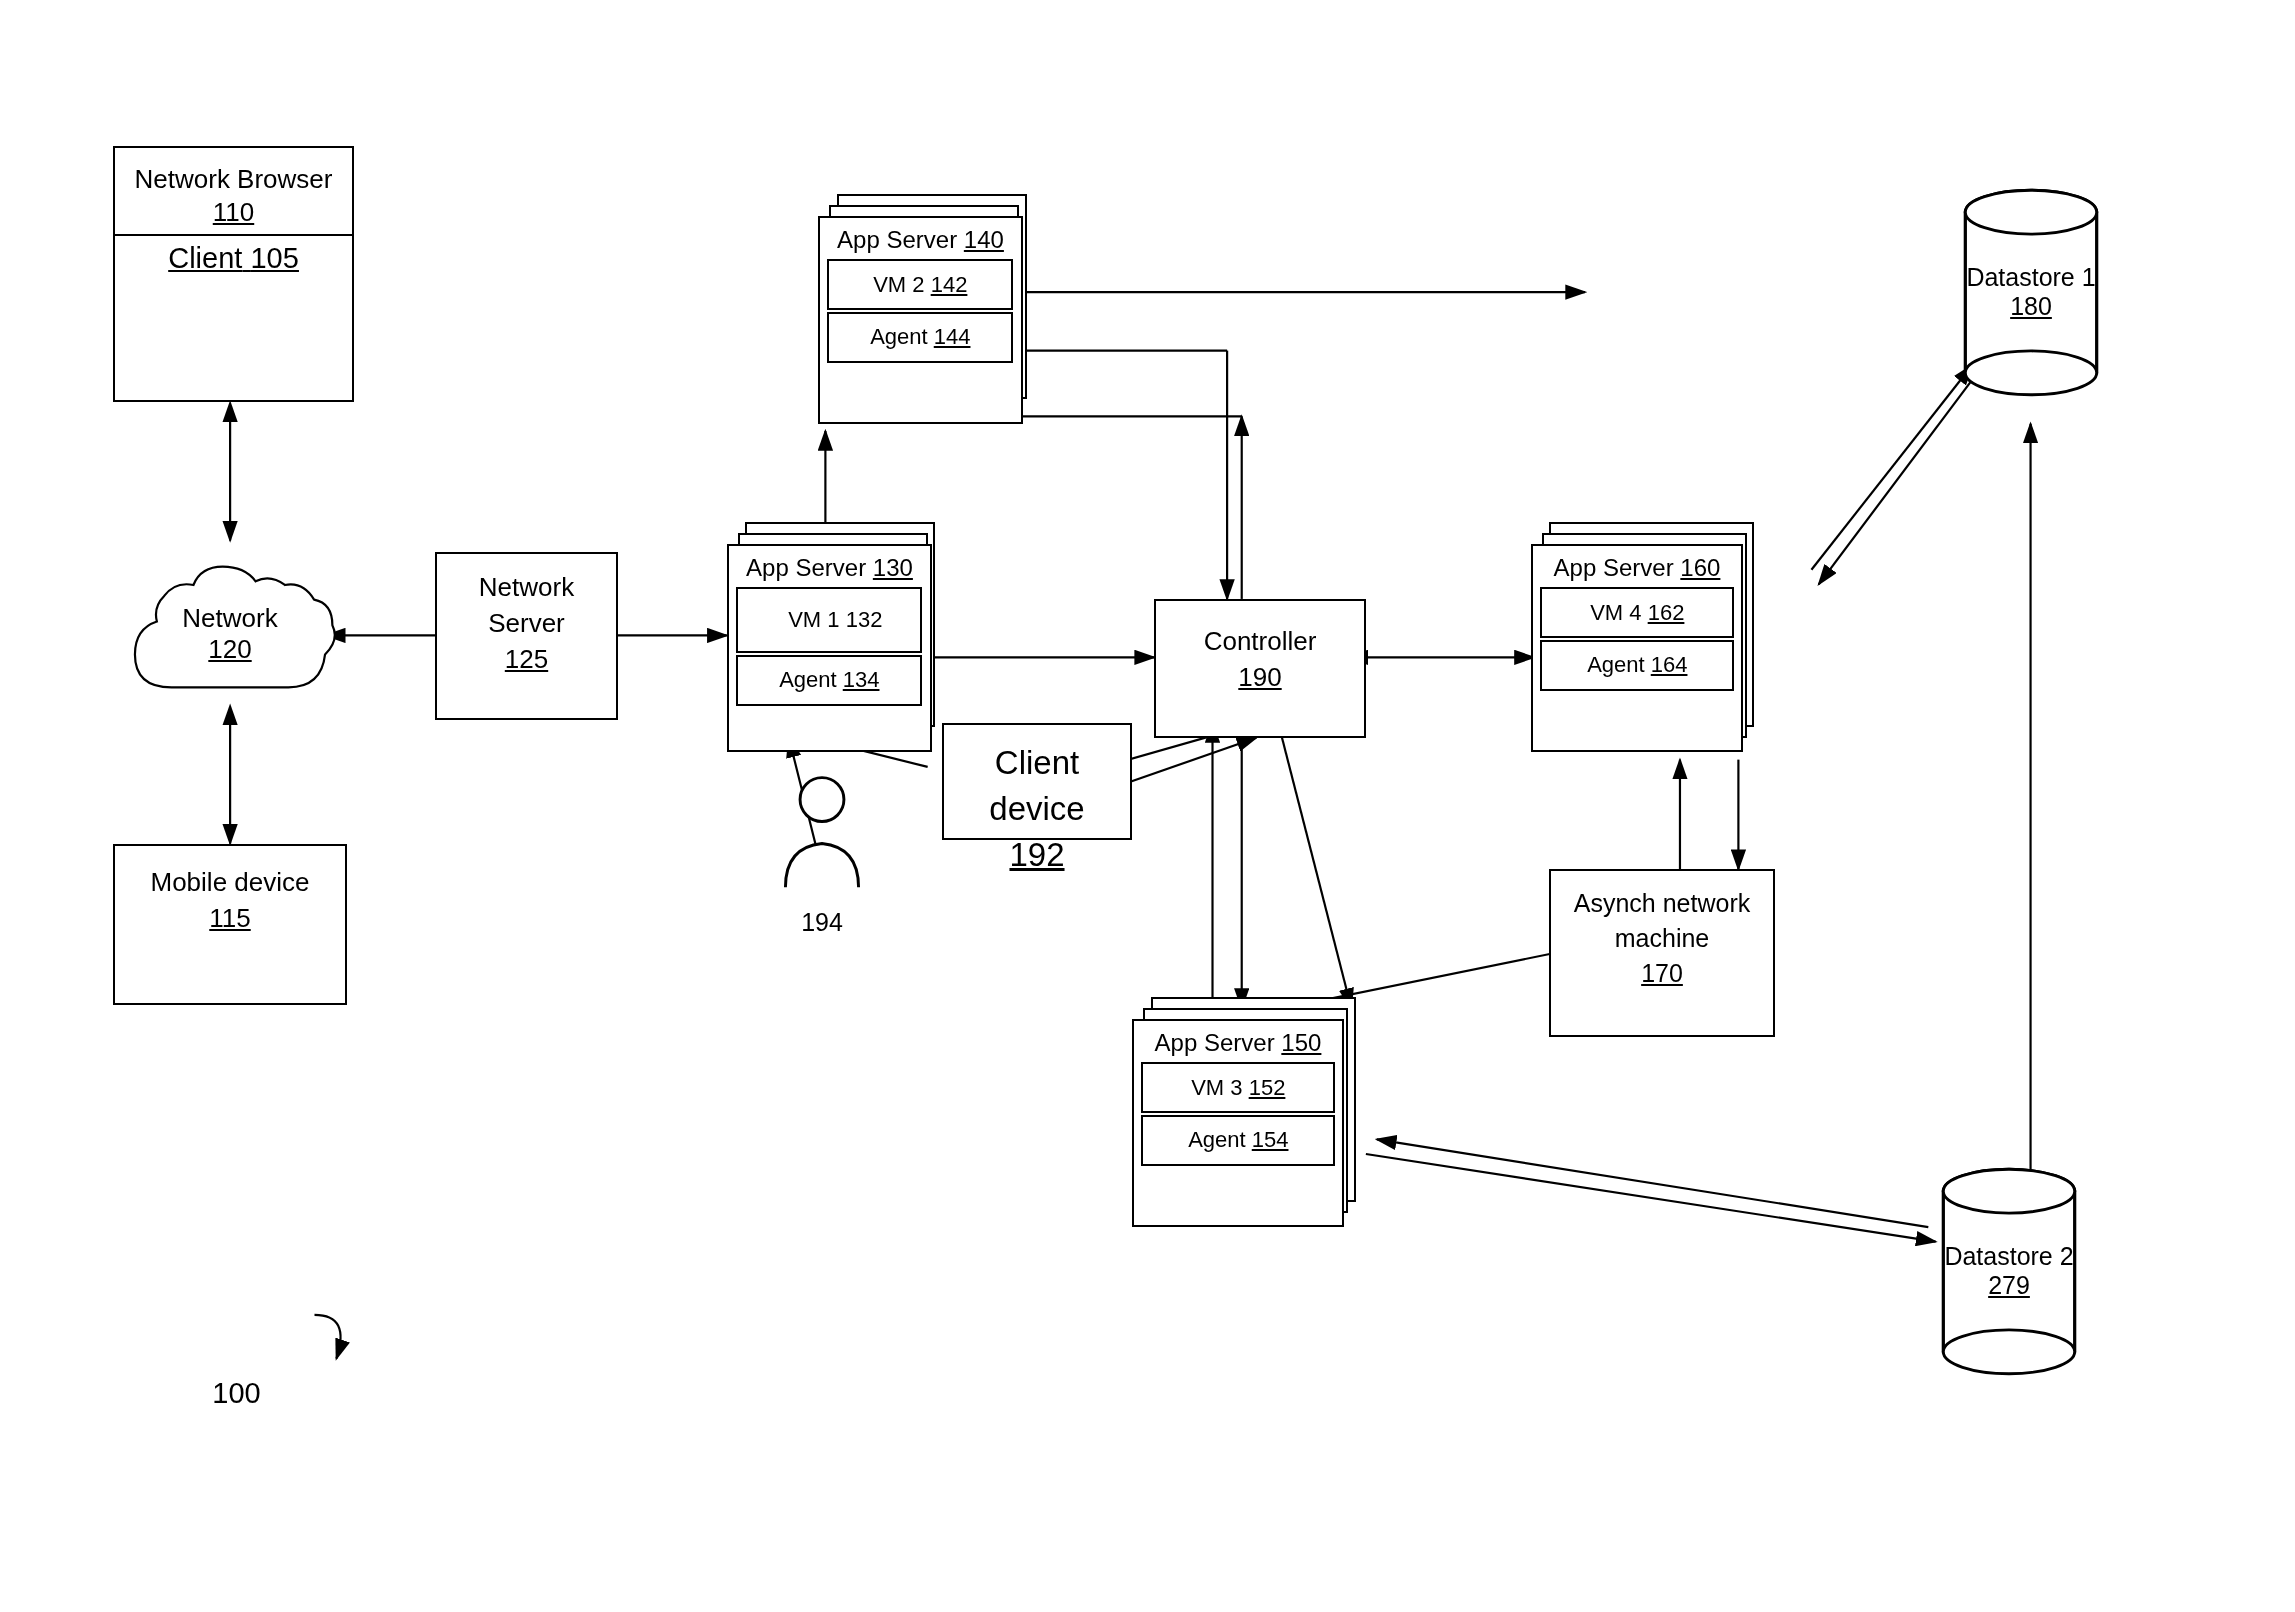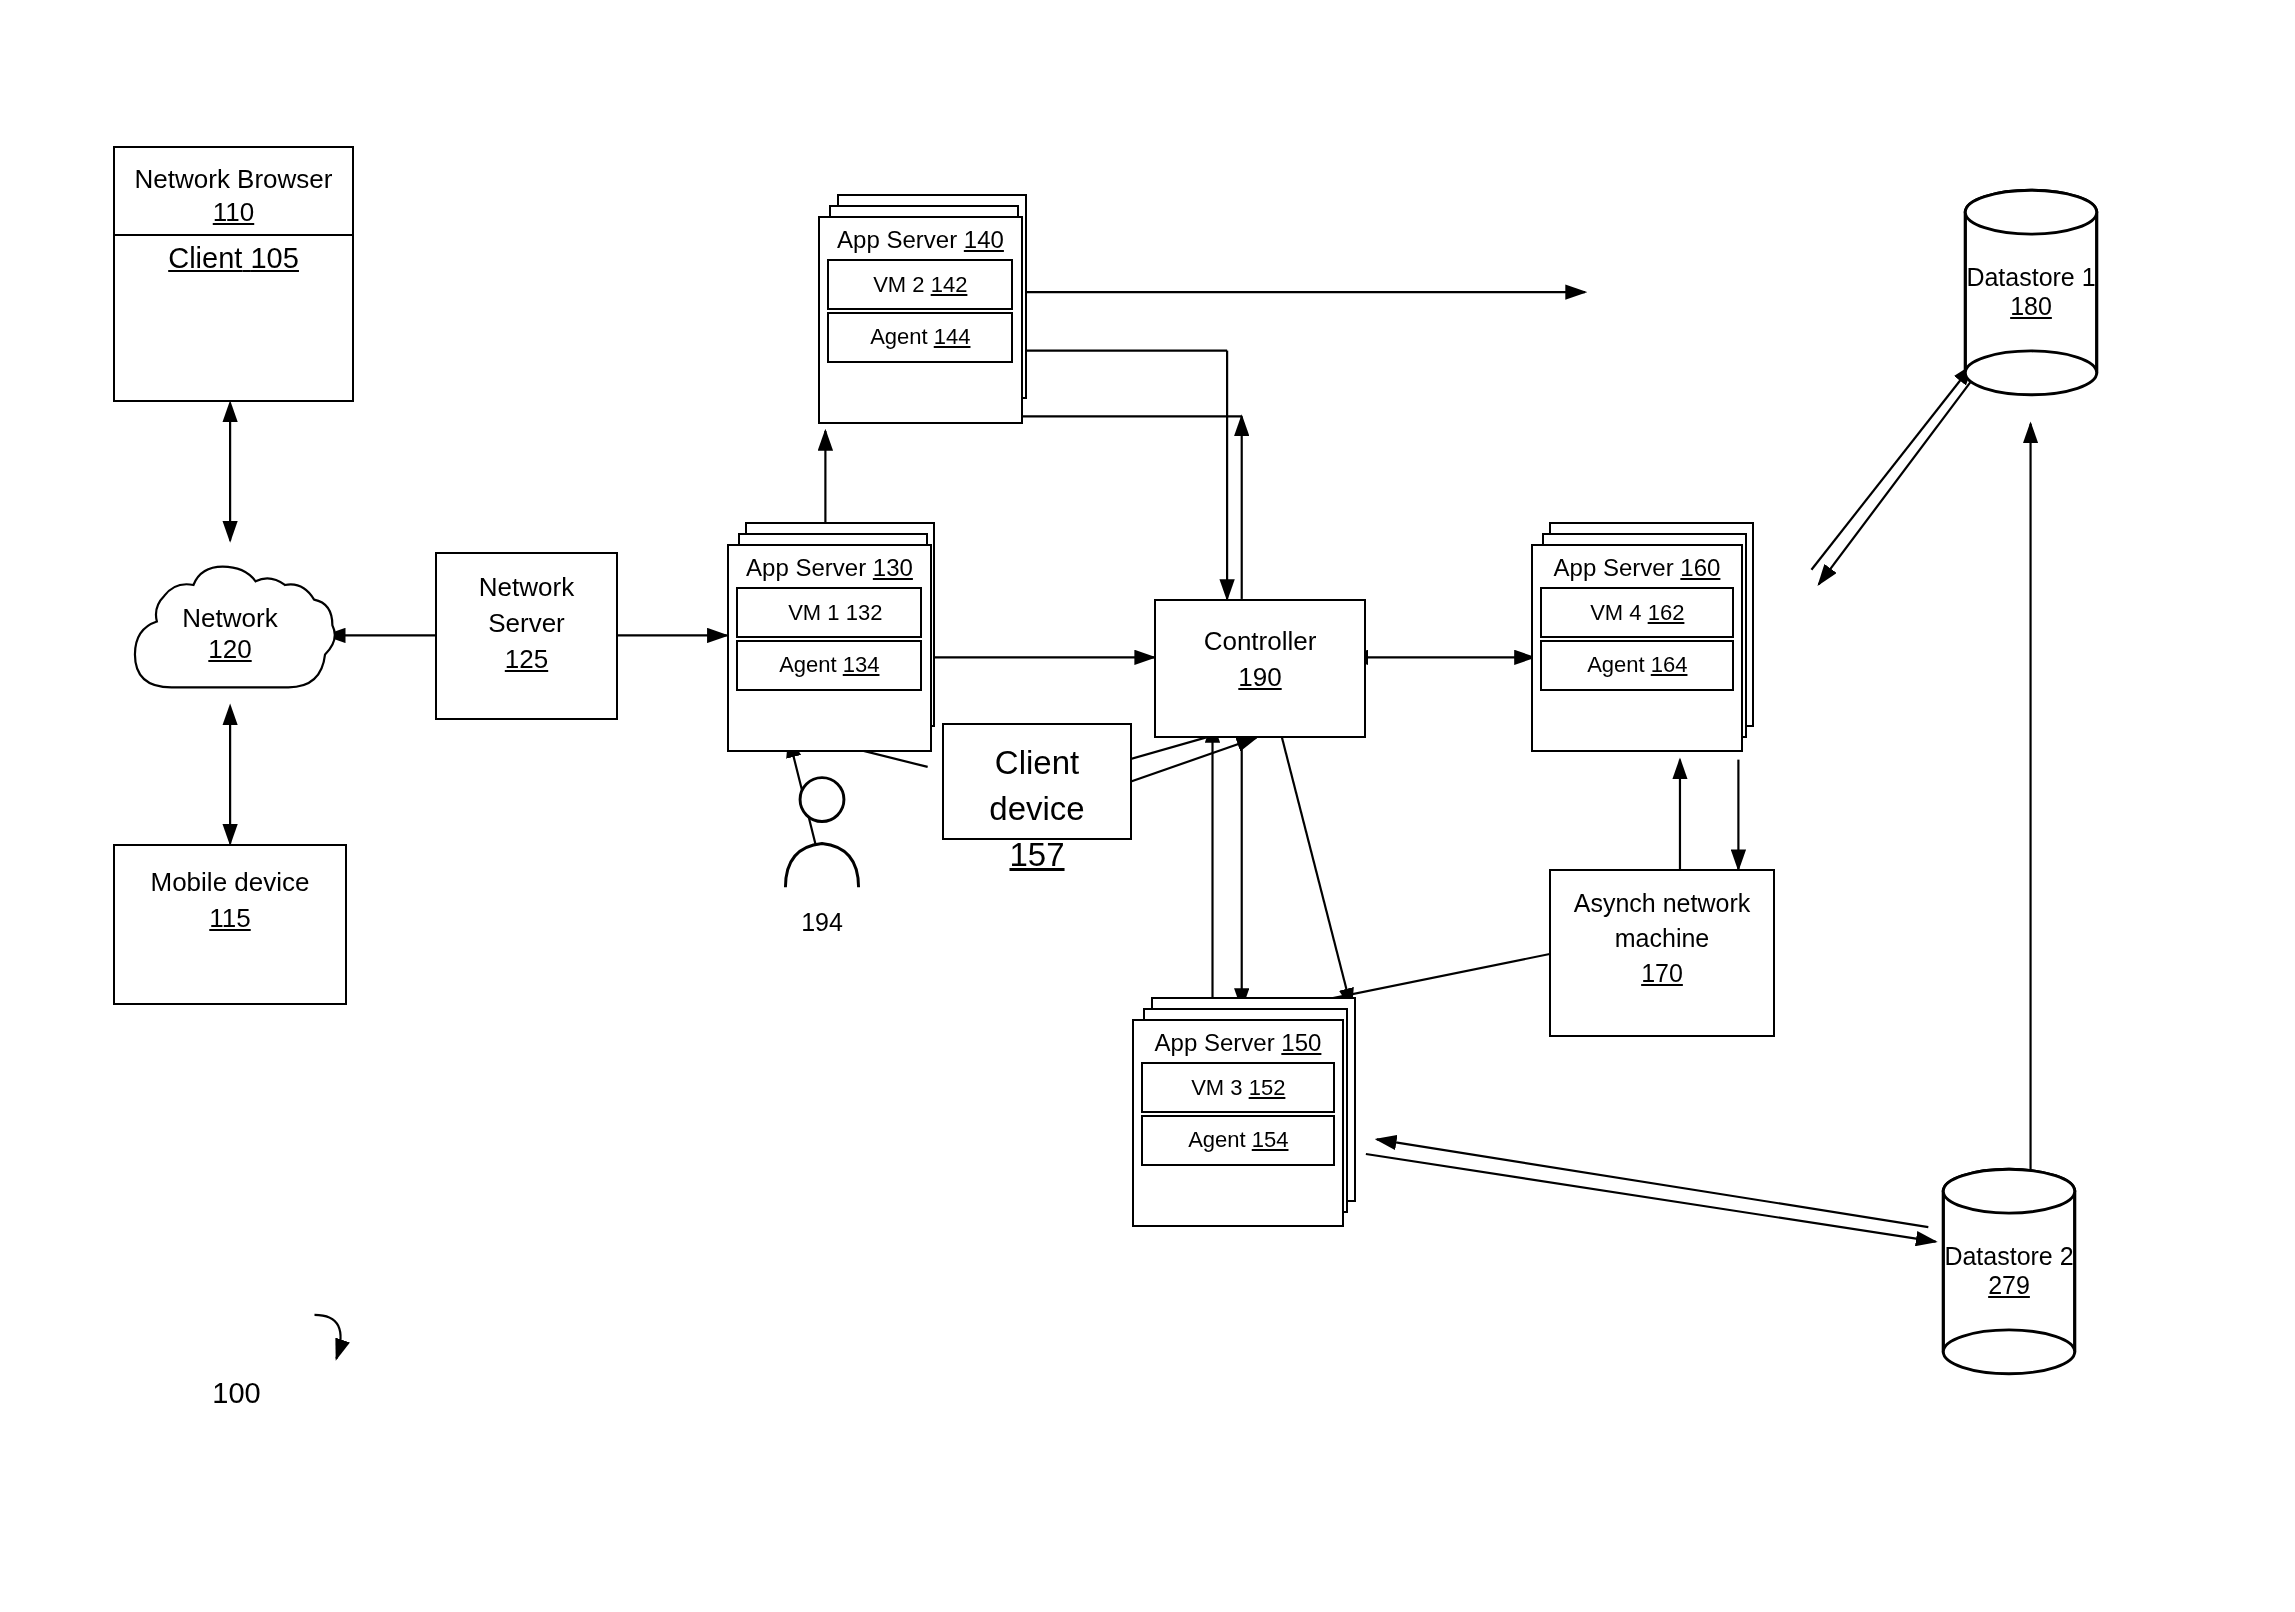--- a/index.html
+++ b/index.html
@@ -157,21 +157,21 @@
   </div>
 
   <div style="position:absolute; left:745px; top:522px; width:190px; height:205px; background:#fff; border:2.2px solid #000;"></div>
   <div style="position:absolute; left:738px; top:533px; width:190px; height:205px; background:#fff; border:2.2px solid #000;"></div>
 
   <div class="box" style="left:727px; top:544px; width:205px; height:208px;">
     <div style="padding:5.8px 7.3px 2.9px 7.3px; font-size:24px; line-height:1.3;">
       <span>App Server</span>
       <span style="text-decoration:underline;">130</span>
     </div>
-    <div class="box-inner" style="position:relative; left:7.3px; top:1.5px; width:186px; height:51px; font-size:22px; display:flex; align-items:center; justify-content:center;padding-left:12px;">
+    <div class="box-inner" style="position:relative; left:7.3px; top:1.5px; width:186px; height:66px; font-size:22px; display:flex; align-items:center; justify-content:center;padding-left:12px;">
       <span>VM 1</span>&nbsp;
       <span style="">132</span>
     </div>
     <div class="box-inner" style="position:relative; left:7.3px; top:2.9px; width:186px; height:51px; font-size:22px; display:flex; align-items:center; justify-content:center;">
       <span>Agent</span>&nbsp;
       <span style="text-decoration:underline;">134</span>
     </div>
   </div>
 
   <div style="position:absolute; left:837px; top:194px; width:190px; height:205px; background:#fff; border:2.2px solid #000;"></div>
@@ -211,21 +211,21 @@
     </div>
     <div class="box-inner" style="position:relative; left:7.3px; top:2.9px; width:194px; height:51px; font-size:22px; display:flex; align-items:center; justify-content:center;">
       <span>Agent</span>&nbsp;
       <span style="text-decoration:underline;">164</span>
     </div>
   </div>
 
   <div class="box" style="left:942px; top:723px; width:190px; height:117px;">
     <div style="padding:14.6px 11px 3.7px 11px; line-height:1.4; font-size:33px;">
       <span>Client device</span><br>
-      <span style="text-decoration:underline;">157</span>
+      <span style="text-decoration:underline;">192</span>
     </div>
   </div>
 
   <div class="person-icon" style="left:767px; top:774px; width:110px;">
     <svg viewBox="0 0 120 160" width="88" height="117">
       <circle cx="60" cy="35" r="30" fill="white" stroke="black" stroke-width="4"></circle>
       <path d="M10,155 Q10,100 60,95 Q110,100 110,155" fill="white" stroke="black" stroke-width="4"></path>
     </svg>
     <div style="font-size:25px; margin-top:3.7px;">
       <span>194</span>

